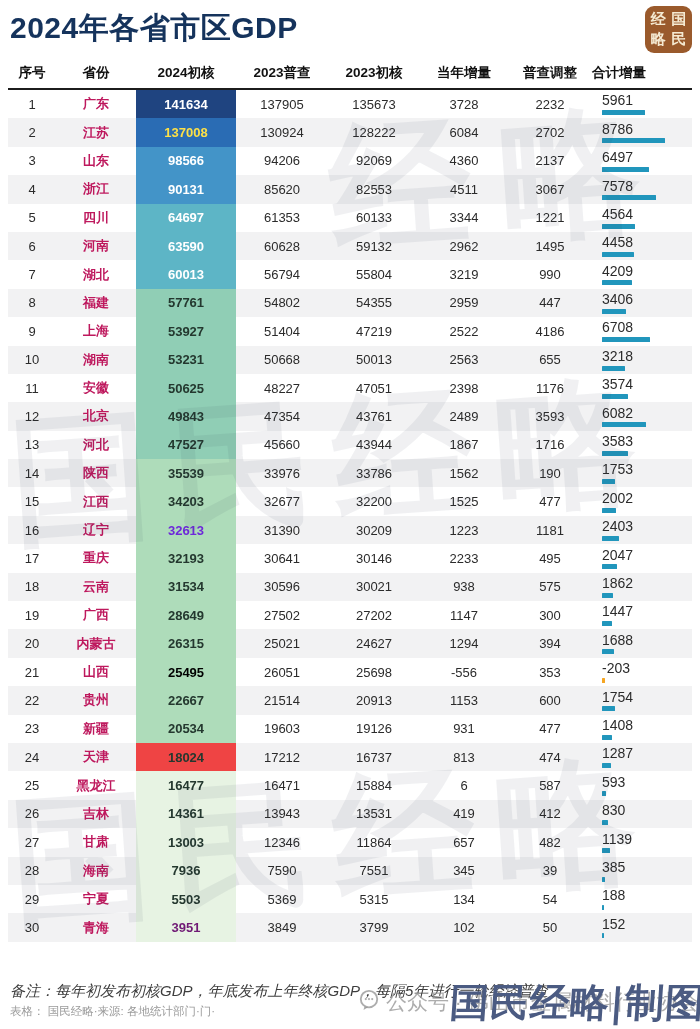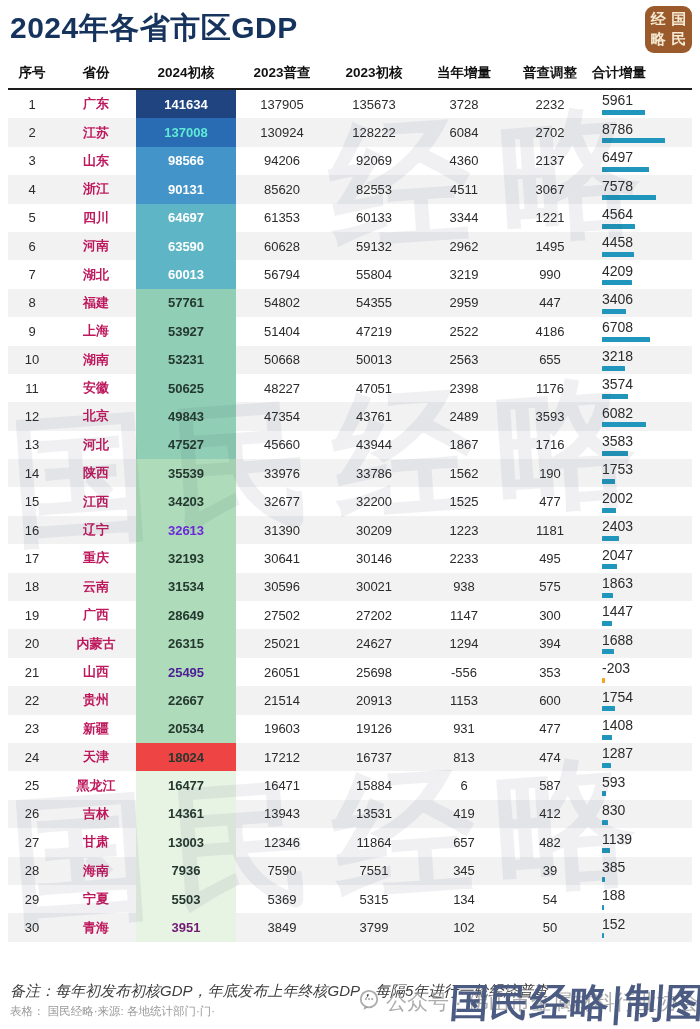--- a/index.html
+++ b/index.html
@@ -97,21 +97,21 @@
     <div class="c col-adj">2232</div>
     <div class="c col-tot">
       <span class="tval">5961</span>
       <span class="tbar" style="width: 43px; background: rgb(33, 150, 188);"></span>
     </div>
   </div>
 
   <div class="trow alt">
     <div class="c col-no">2</div>
     <div class="c col-prov">江苏</div>
-    <div class="c col-band" style="background: rgb(42, 108, 180); color: #5eead4;">137008</div>
+    <div class="c col-band" style="background: rgb(42, 108, 180); color: #fde047;">137008</div>
     <div class="c col-c23">130924</div>
     <div class="c col-i23">128222</div>
     <div class="c col-yr">6084</div>
     <div class="c col-adj">2702</div>
     <div class="c col-tot">
       <span class="tval">8786</span>
       <span class="tbar" style="width: 63px; background: rgb(33, 150, 188);"></span>
     </div>
   </div>
 
@@ -327,21 +327,21 @@
 
   <div class="trow alt">
     <div class="c col-no">18</div>
     <div class="c col-prov">云南</div>
     <div class="c col-band" style="background: rgb(174, 220, 186); color: rgb(36, 56, 47);">31534</div>
     <div class="c col-c23">30596</div>
     <div class="c col-i23">30021</div>
     <div class="c col-yr">938</div>
     <div class="c col-adj">575</div>
     <div class="c col-tot">
-      <span class="tval">1863</span>
+      <span class="tval">1862</span>
       <span class="tbar" style="width: 11px; background: rgb(33, 150, 188);"></span>
     </div>
   </div>
 
   <div class="trow">
     <div class="c col-no">19</div>
     <div class="c col-prov">广西</div>
     <div class="c col-band" style="background: rgb(174, 220, 186); color: rgb(36, 56, 47);">28649</div>
     <div class="c col-c23">27502</div>
     <div class="c col-i23">27202</div>
@@ -363,21 +363,21 @@
     <div class="c col-adj">394</div>
     <div class="c col-tot">
       <span class="tval">1688</span>
       <span class="tbar" style="width: 12px; background: rgb(33, 150, 188);"></span>
     </div>
   </div>
 
   <div class="trow">
     <div class="c col-no">21</div>
     <div class="c col-prov">山西</div>
-    <div class="c col-band" style="background: rgb(174, 220, 186); color: #4c1d95;">25495</div>
+    <div class="c col-band" style="background: rgb(174, 220, 186); color: #000000;">25495</div>
     <div class="c col-c23">26051</div>
     <div class="c col-i23">25698</div>
     <div class="c col-yr">-556</div>
     <div class="c col-adj">353</div>
     <div class="c col-tot">
       <span class="tval">-203</span>
       <span class="tbar" style="width: 3px; background: rgb(245, 166, 35);"></span>
     </div>
   </div>
 

